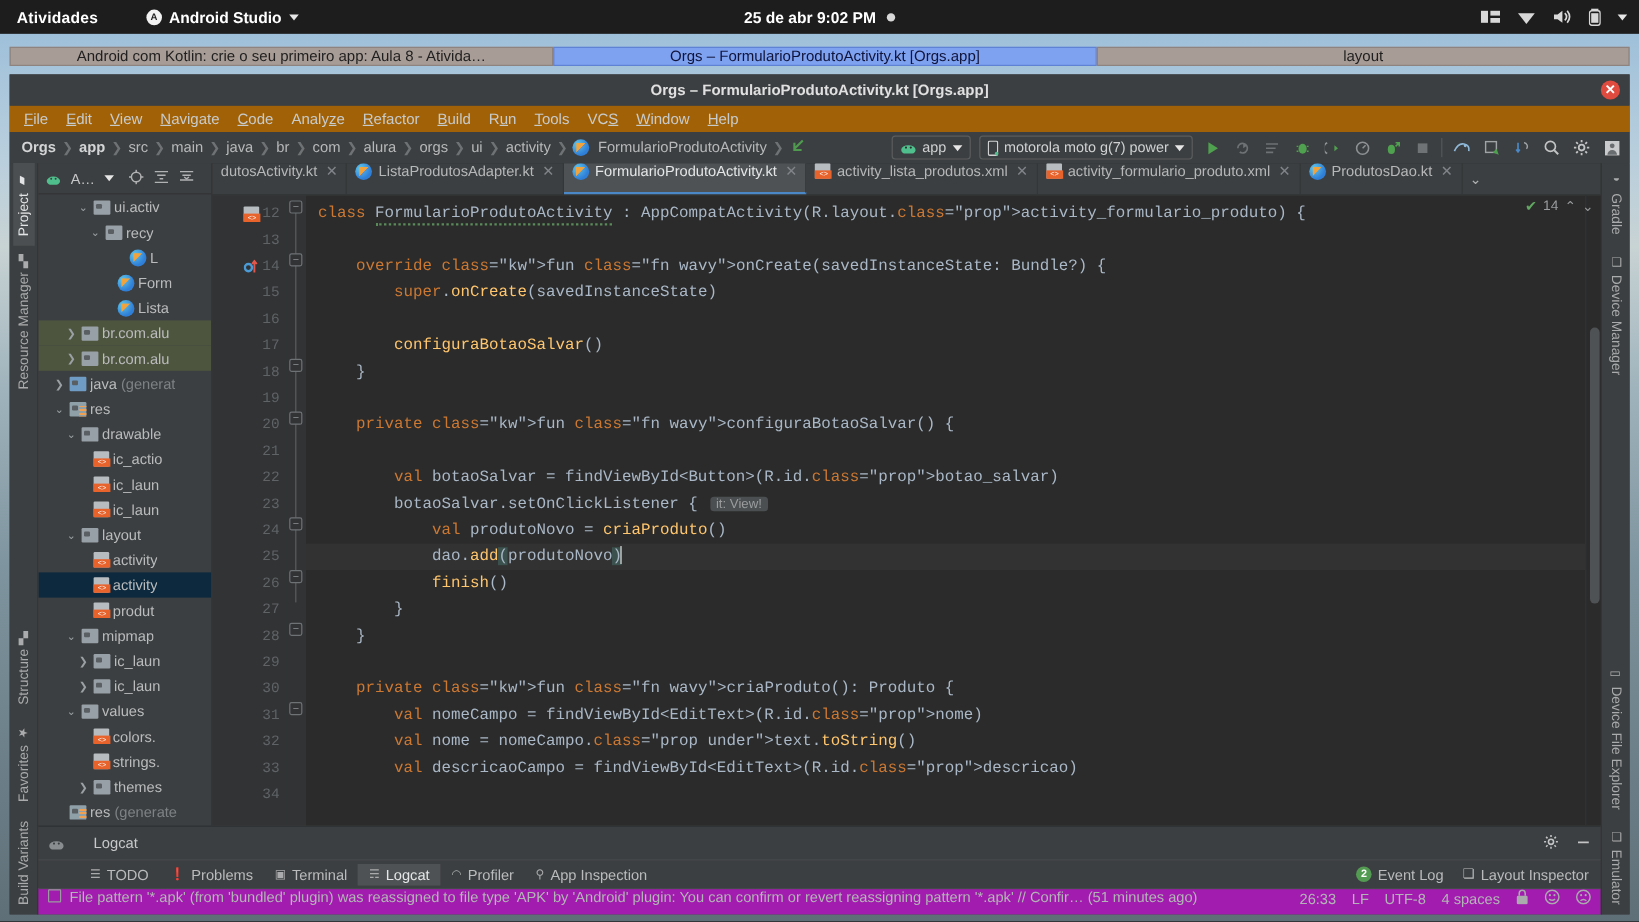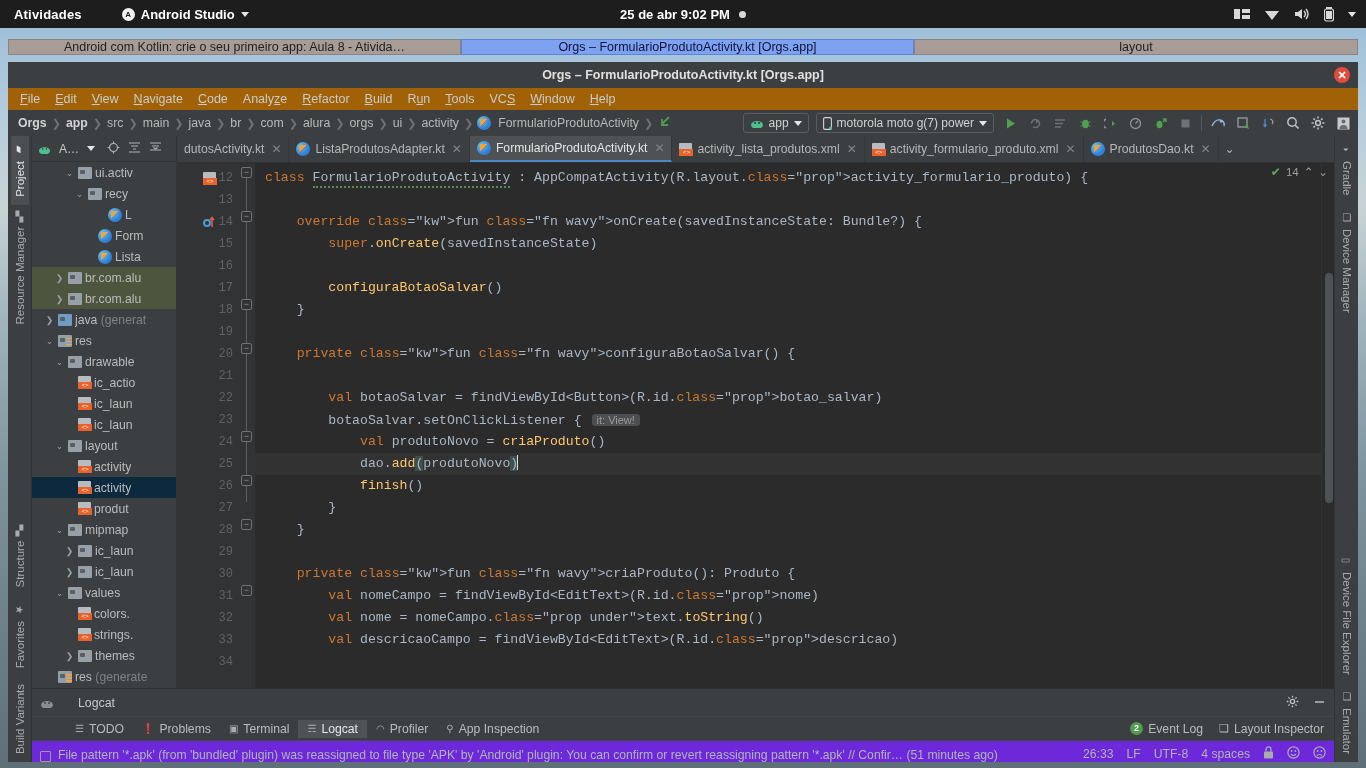--- a/index.html
+++ b/index.html
@@ -186,21 +186,21 @@
   .tlabel .dim { color: #7e8285; }
 
   
   .editor-col { flex: 1; display: flex; flex-direction: column; min-width: 0; background: #2b2b2b; }
 
   .tab-bar {
     height: 27px; background: #3c3f41; display: flex; align-items: stretch;
     overflow: hidden; border-bottom: 1px solid #2f3133;
   }
   .etab {
-    display: flex; align-items: center; gap: 5px; padding: 0 7px;
+    display: flex; align-items: flex-start; gap: 5px; padding: 0 7px;
     font-size: 12.2px; color: #b5b7b8; white-space: nowrap;
     border-right: 1px solid #343739;
   }
   .etab.active { background: #4e5254; color: #e4e6e7; border-bottom: 2px solid #4a88c7; }
   .etab .x { color: #81858a; font-size: 12px; margin-left: 2px; }
   .tab-overflow { display:flex; align-items:center; padding: 0 6px; color:#b0b2b3; }
 
   .editor-main { flex: 1; display: flex; min-height: 0; position: relative; background: #404040; }
   .gutter {
     width: 62px; background: #313335; color: #606366;
@@ -277,21 +277,21 @@
   }
   .stab { display: flex; align-items: center; gap: 5px; padding: 2px 9px; }
   .stab.active { background: #4e5254; color: #e4e6e7; }
   .status-tabs .right { margin-left: auto; display: flex; align-items: center; gap: 16px; padding-right: 10px; }
   .badge-green {
     width: 13px; height: 13px; border-radius: 50%; background: #539a53;
     color: #fff; font-size: 9px; line-height: 13px; text-align: center; font-weight: bold;
   }
 
   .status-bar {
-    height: 22px; background: #6d28d9; display: flex; align-items: flex-end;
+    height: 22px; background: #a21caf; display: flex; align-items: flex-start;
     gap: 7px; padding: 0 8px; font-size: 12.2px; color: #b2b4b5;
     border-top: 1px solid #46494b;
   }
   .status-bar .msg { overflow: hidden; white-space: nowrap; text-overflow: ellipsis; }
   .status-bar .right { margin-left: auto; display: flex; align-items: center; gap: 13px; white-space: nowrap;}
   .sq-ico { width: 11px; height: 11px; border: 1.5px solid #9a9c9e; border-radius: 1px; display:inline-block;}
 </style>
 </head>
 <body>
 

